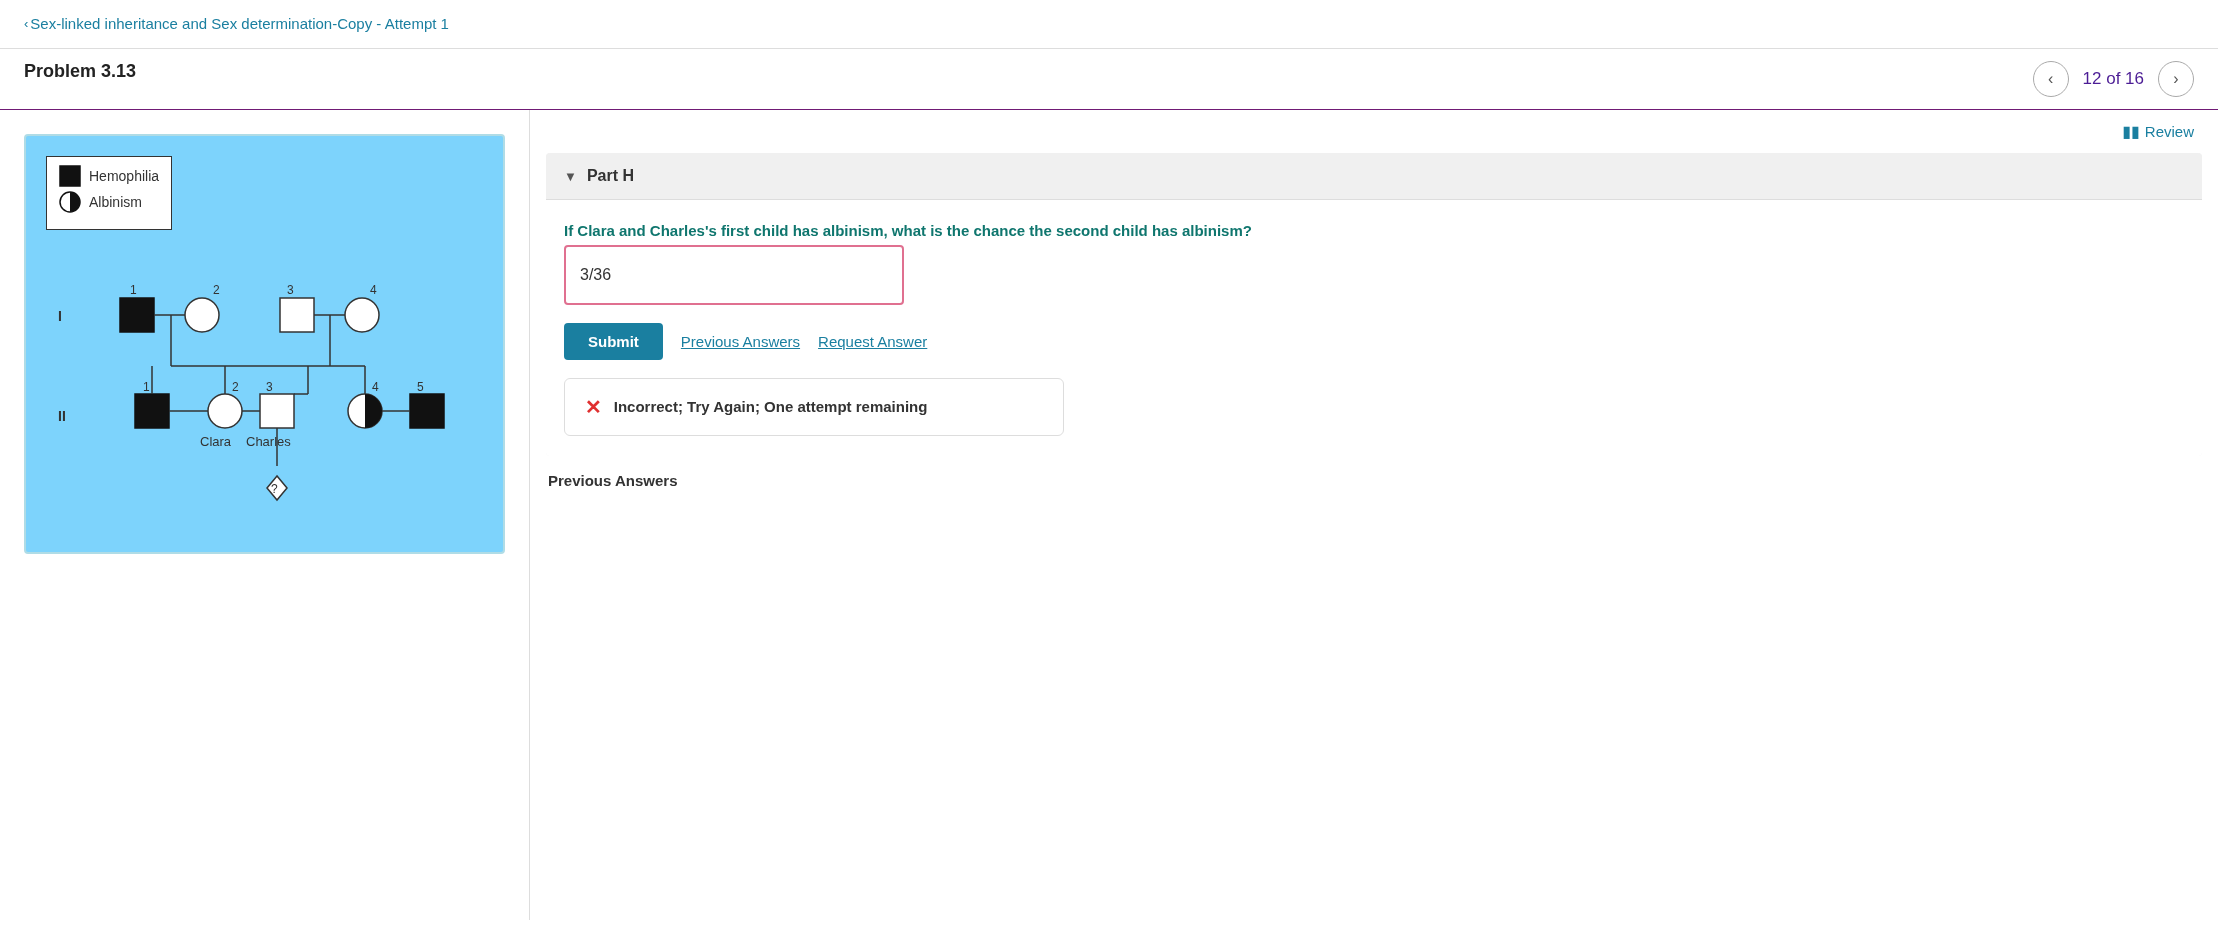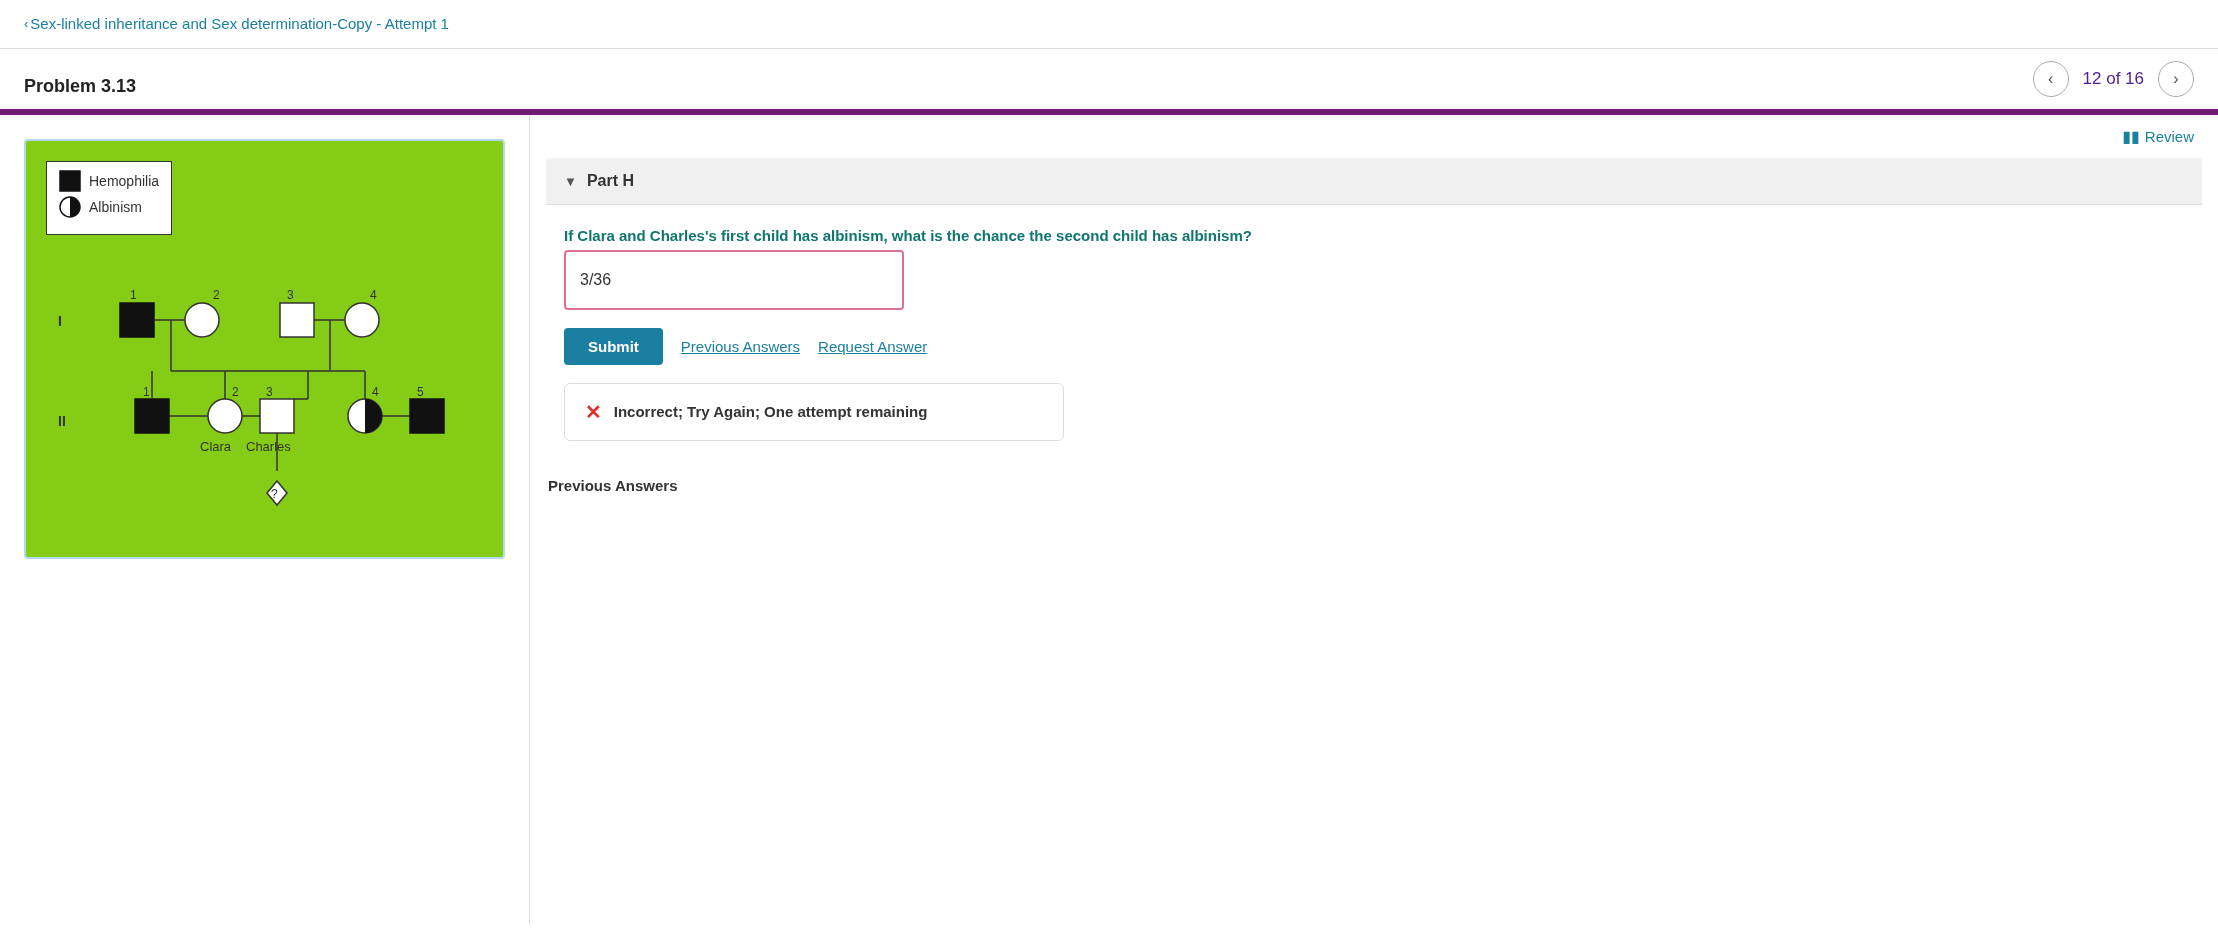--- a/index.html
+++ b/index.html
@@ -23,23 +23,23 @@
       font-size: 13px;
     }
     .problem-title {
       font-weight: bold;
       font-size: 18px;
       color: #222;
     }
     .header-row {
       display: flex;
       justify-content: space-between;
-      align-items: flex-end;
+      align-items: flex-start;
       padding: 12px 24px 12px 24px;
-      border-bottom: 6px solid #701a75;
+      border-bottom: 1px solid #701a75;
     }
     .pagination {
       display: flex;
       align-items: center;
       gap: 14px;
     }
     .pagination-btn {
       width: 36px;
       height: 36px;
       border-radius: 50%;
@@ -64,21 +64,21 @@
     }
 
     
     .left-panel {
       width: 530px;
       min-width: 530px;
       padding: 24px;
       border-right: 1px solid #ddd;
     }
     .pedigree-box {
-      background: #84cc16;
+      background: #7dd3fc;
       border: 2px solid #b0dce6;
       border-radius: 4px;
       padding: 20px;
       width: 100%;
       height: 420px;
       position: relative;
     }
 
     
     .legend {

